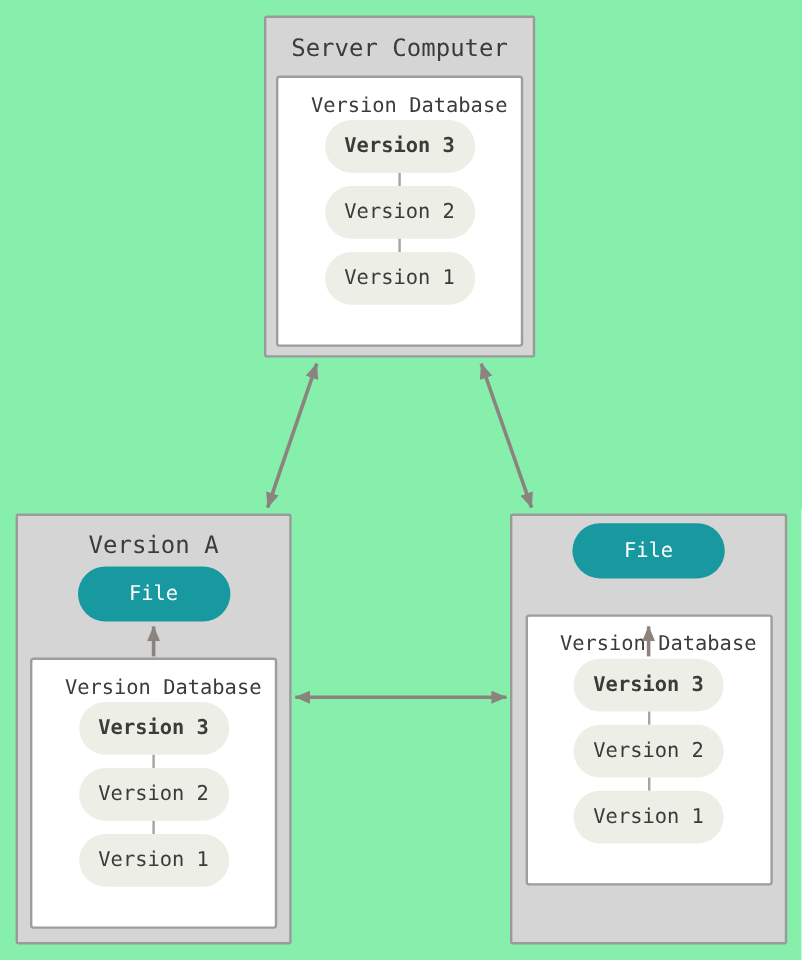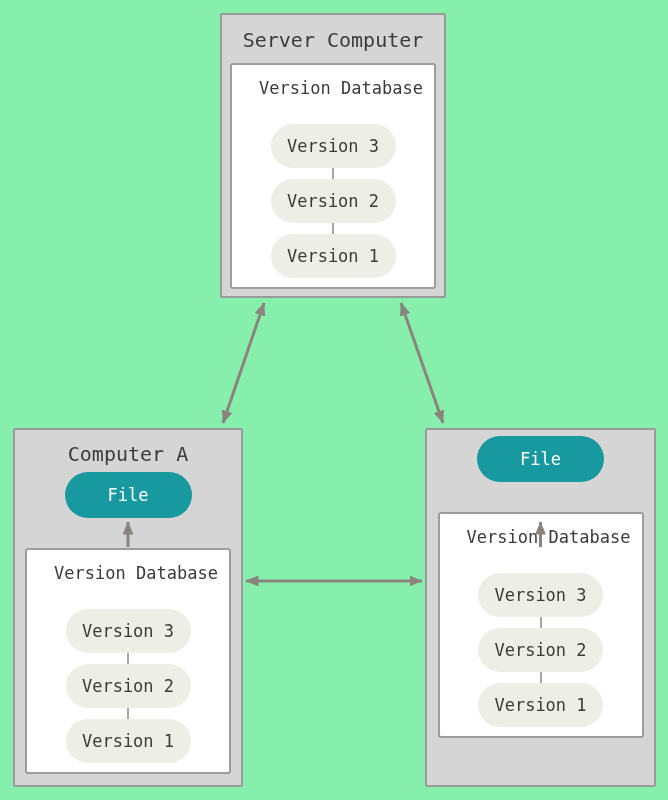--- a/index.html
+++ b/index.html
@@ -83,21 +83,21 @@
     height: 44px;
     border-radius: 22px;
     background: var(--pill-fill, #edeee5);
     color: var(--text-color, #3b3b39);
     margin: 0 auto;
     display: flex;
     align-items: center;
     justify-content: center;
     font-size: 17px;
   }
-  .version-pill.first { margin-top: 24px; }
+  .version-pill.first { margin-top: 0; font-weight: bold; }
   .pill-connector {
     width: 2px;
     height: 11px;
     background: var(--connector-color, #a8a49e);
     margin: 0 auto;
   }
 </style>
 </head>
 <body>
 
@@ -122,21 +122,21 @@
       <div class="db-title">Version Database</div>
       <div class="version-pill first">Version 3</div>
       <div class="pill-connector"></div>
       <div class="version-pill">Version 2</div>
       <div class="pill-connector"></div>
       <div class="version-pill">Version 1</div>
     </div>
   </div>
 
   <div class="outer-box computer" id="computer-a-box">
-    <div class="box-title">Computer A</div>
+    <div class="box-title">Version A</div>
     <div class="file-pill">File</div>
     <div class="db-box">
       <div class="db-title">Version Database</div>
       <div class="version-pill first">Version 3</div>
       <div class="pill-connector"></div>
       <div class="version-pill">Version 2</div>
       <div class="pill-connector"></div>
       <div class="version-pill">Version 1</div>
     </div>
   </div>

